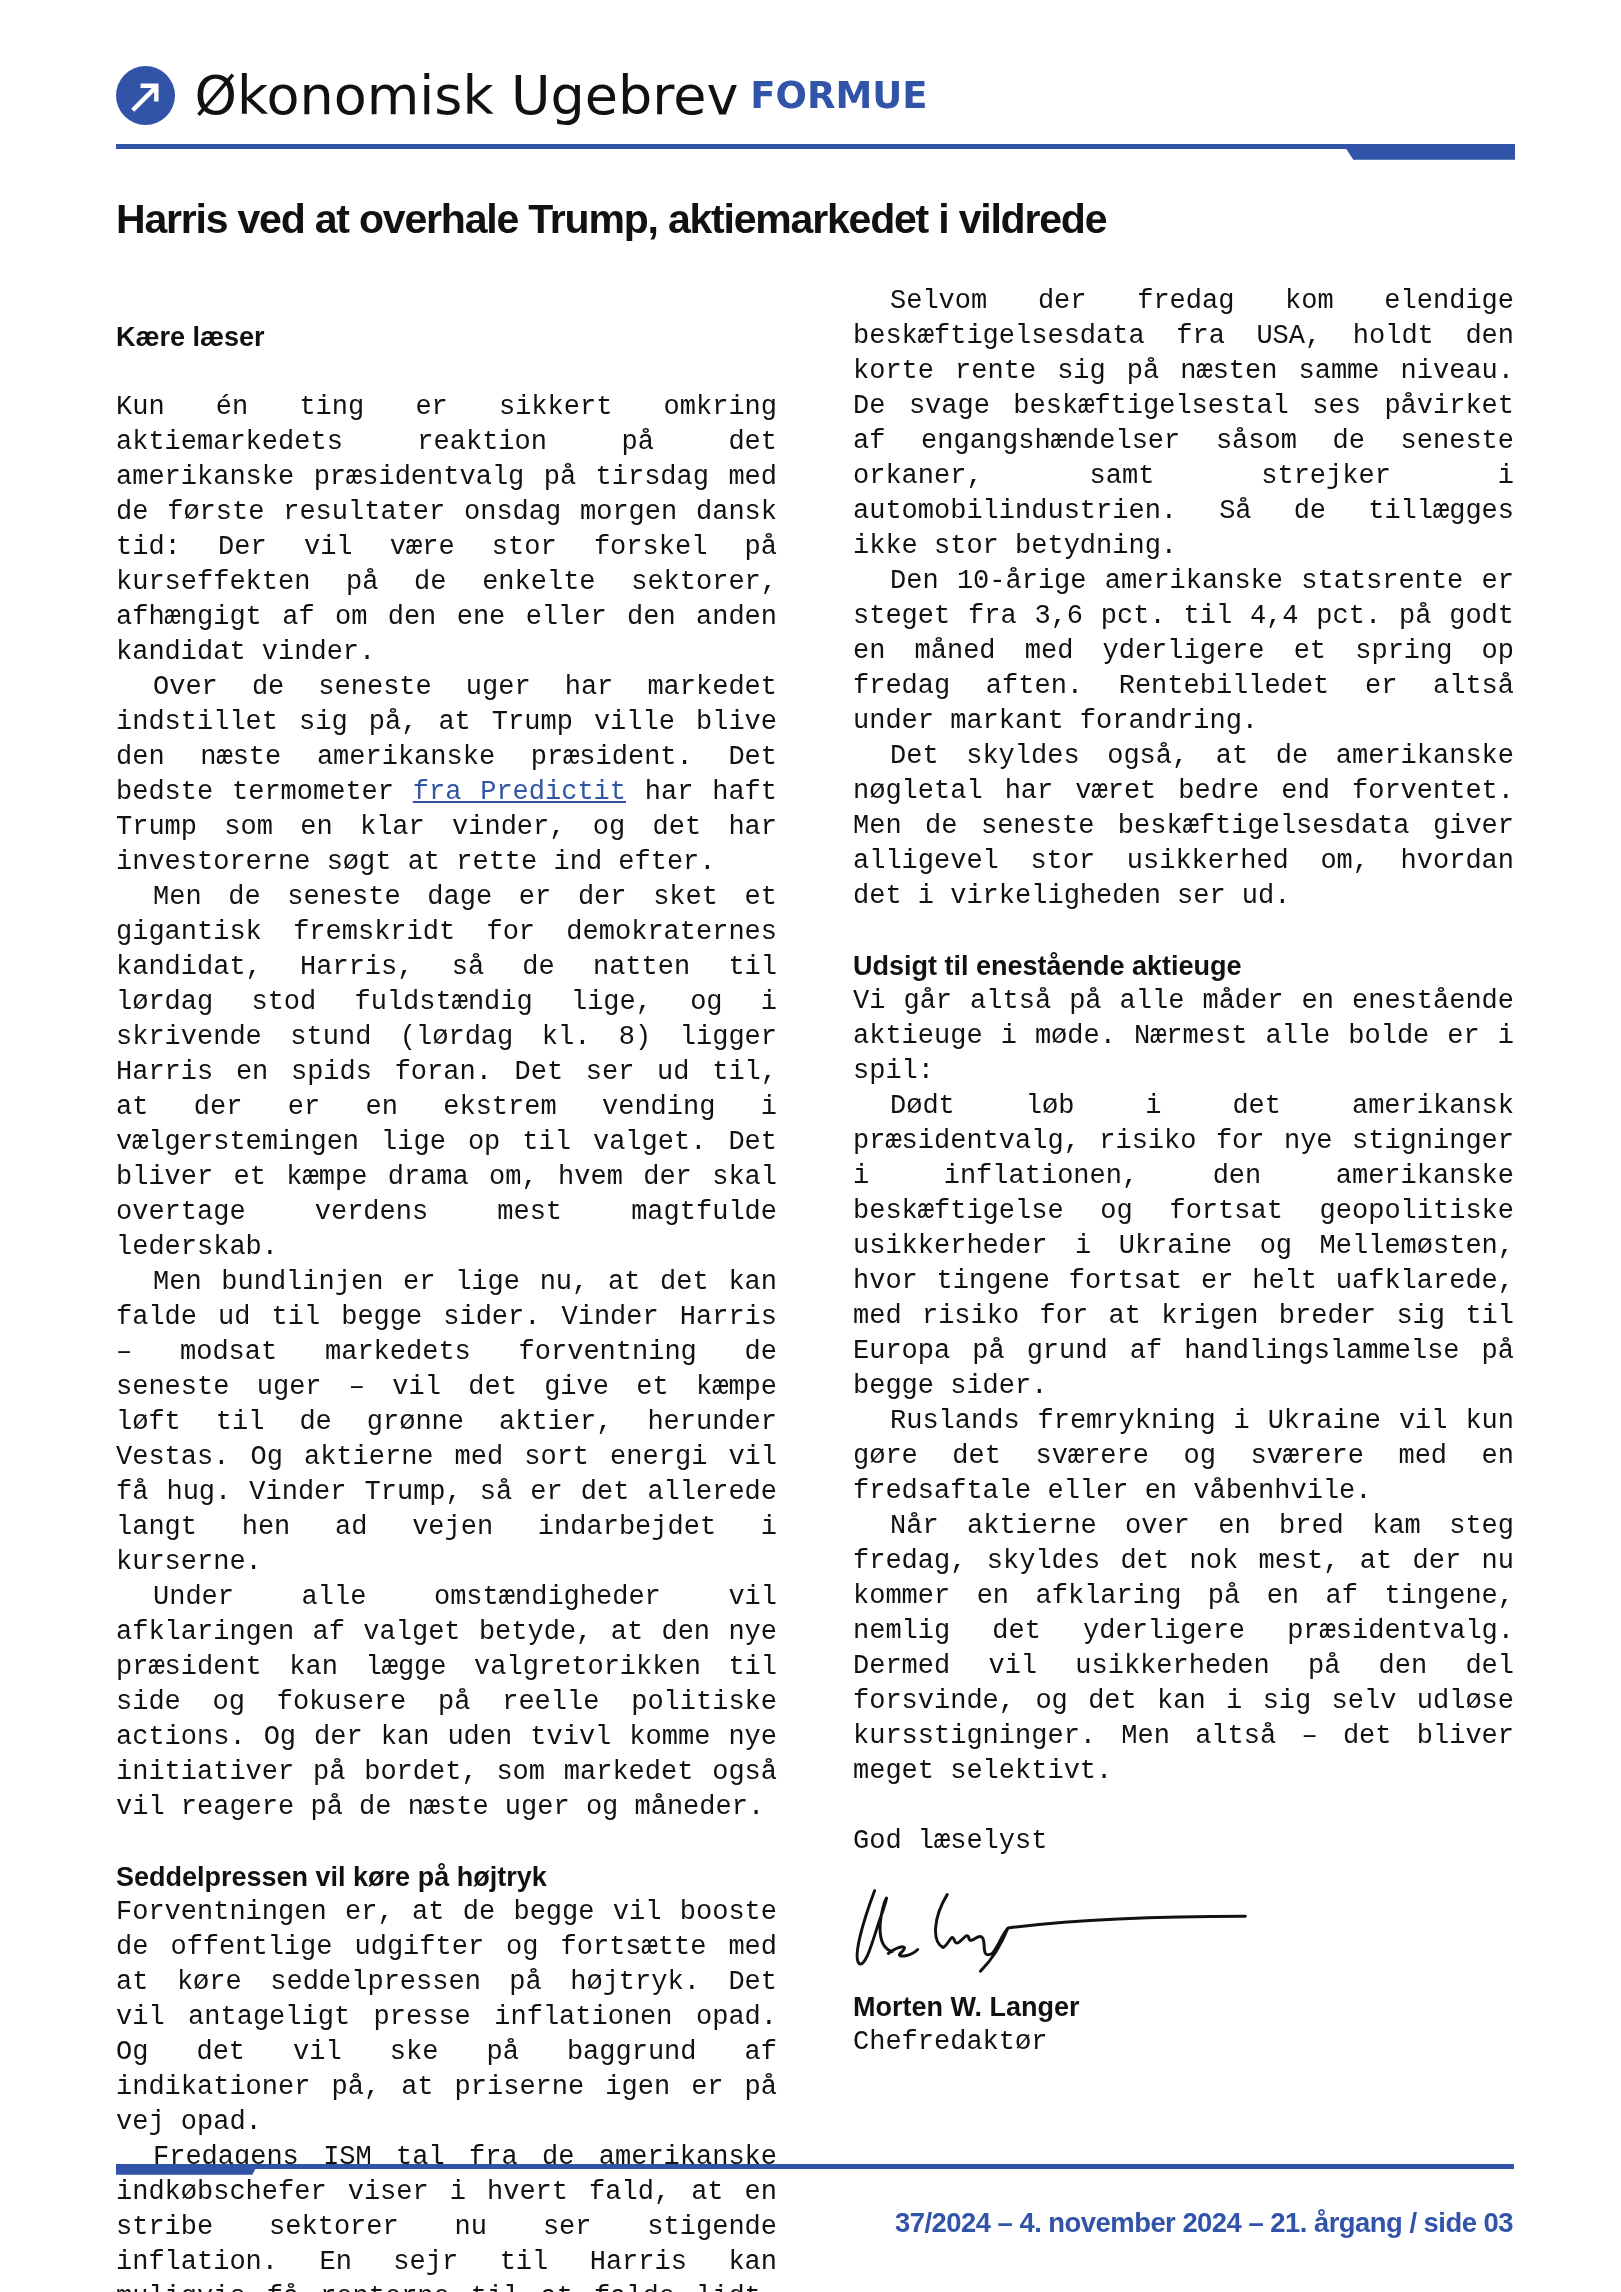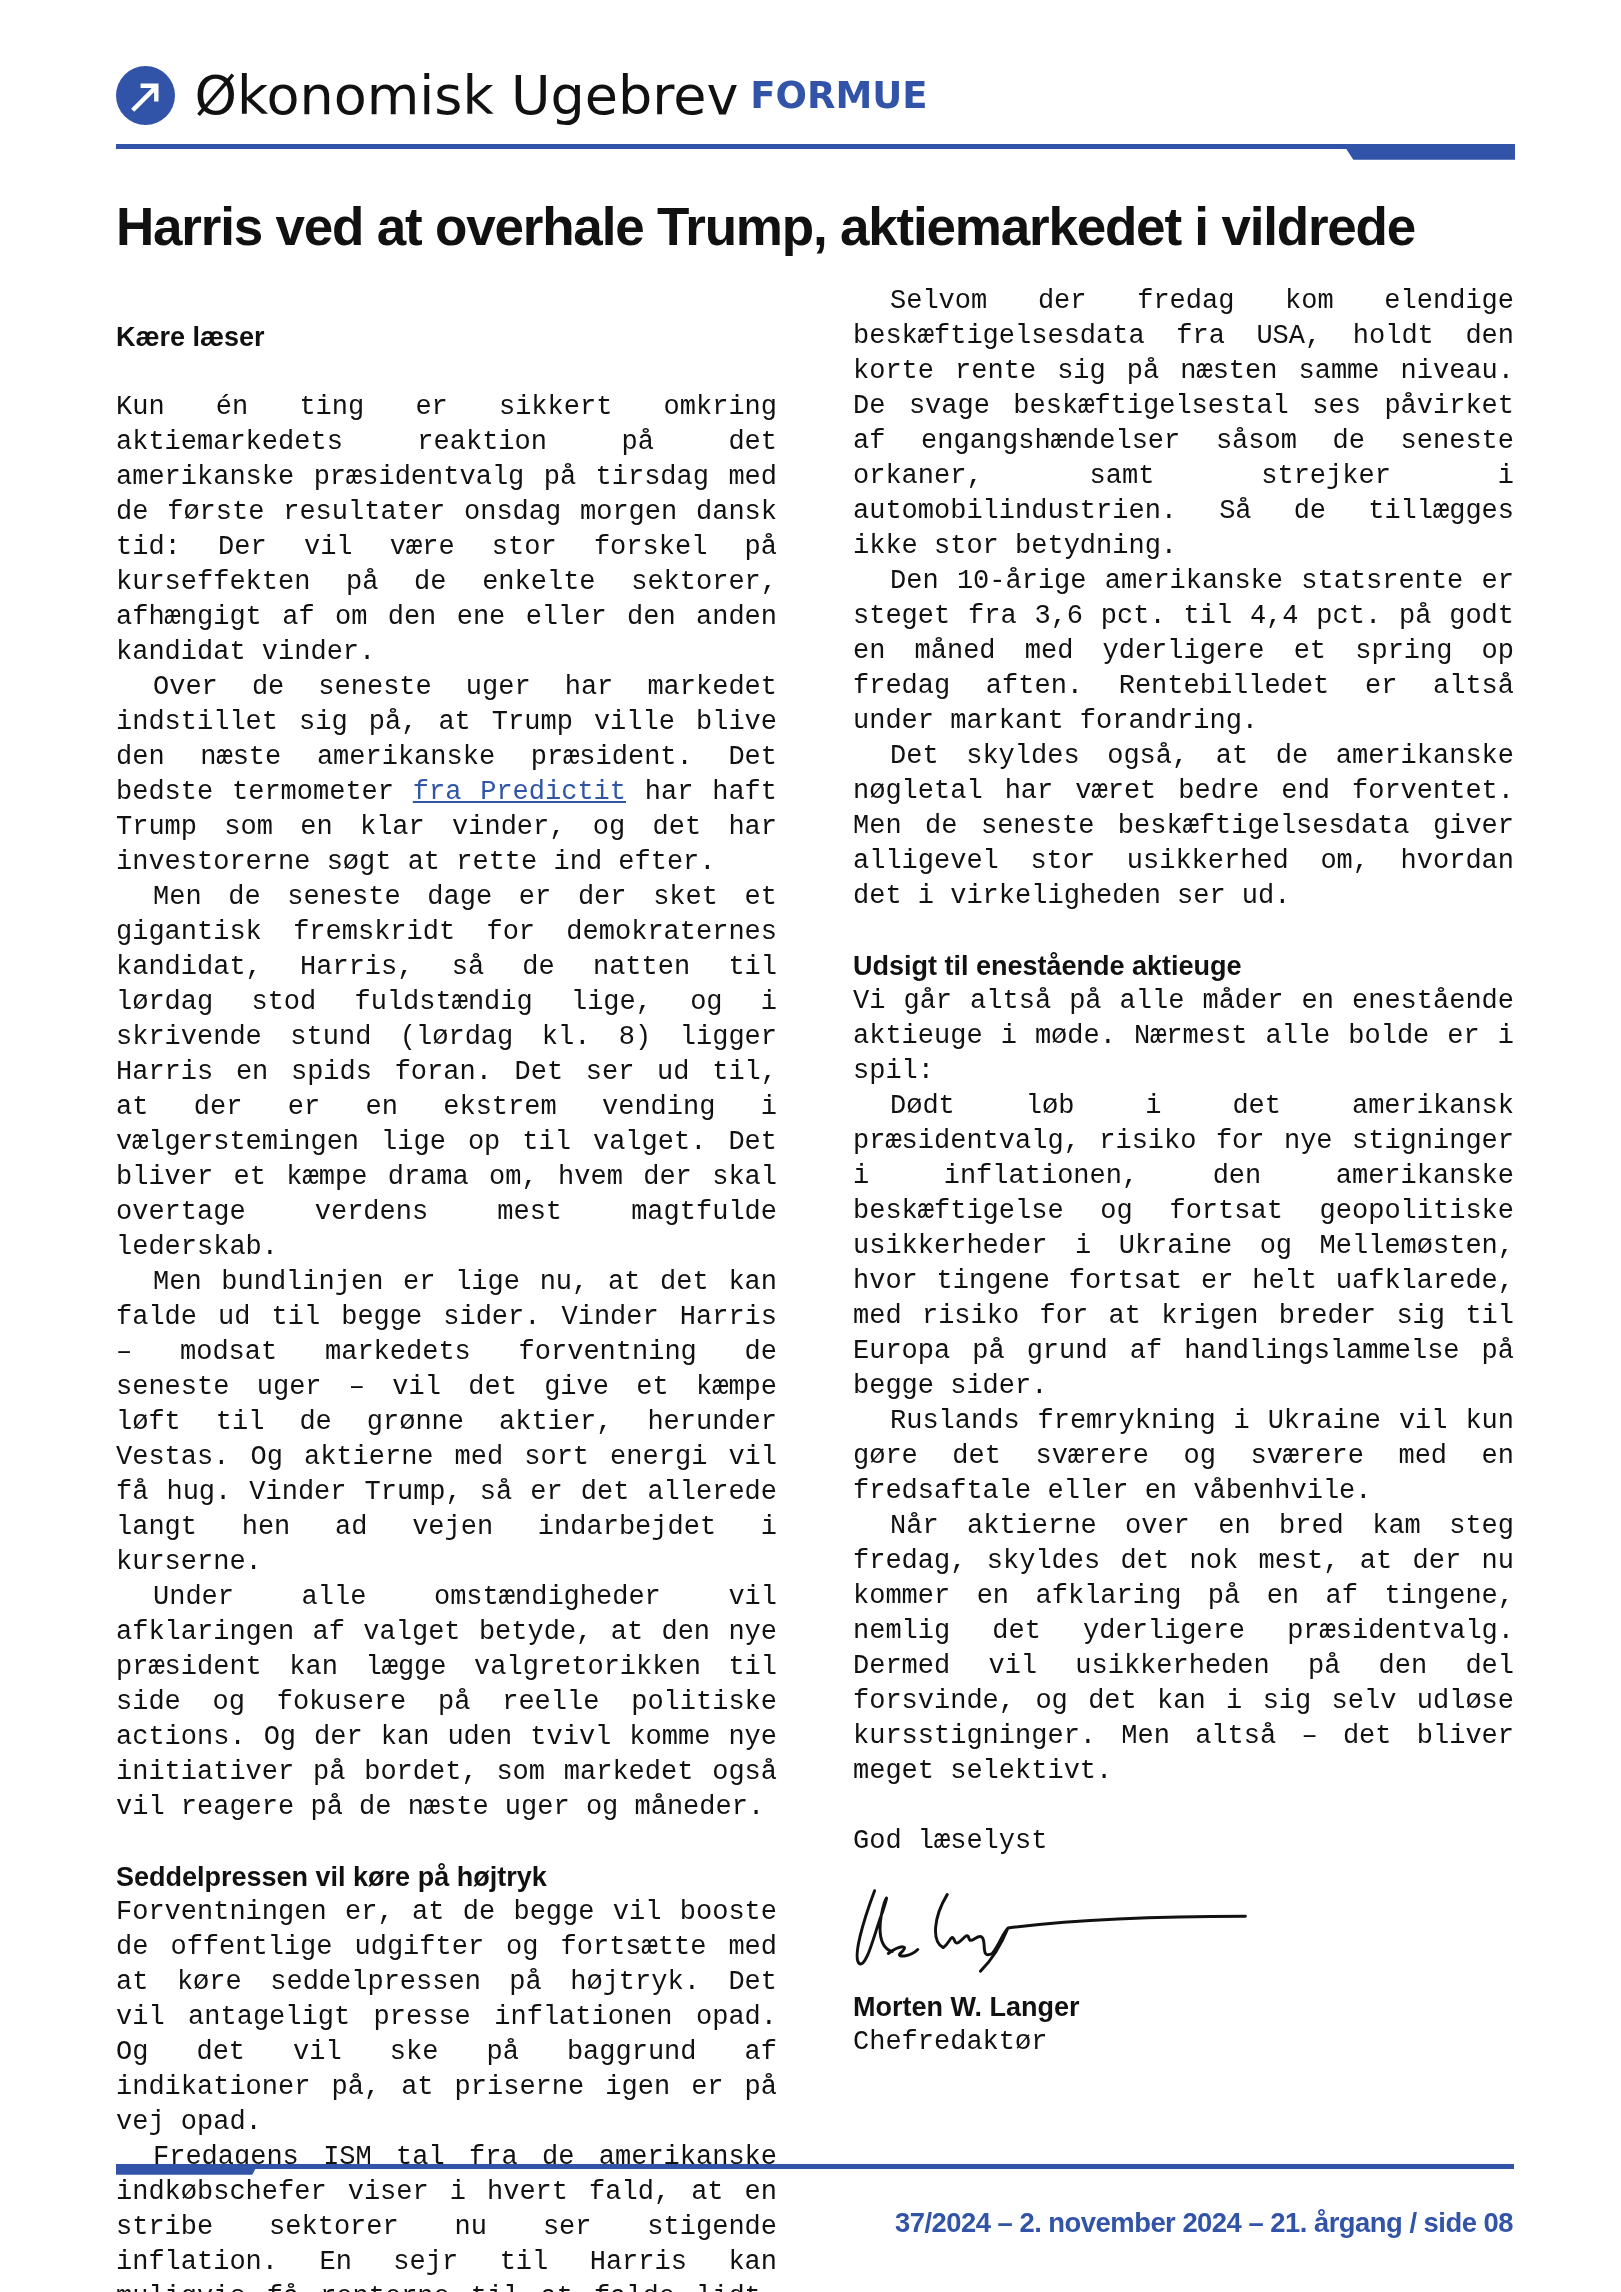--- a/index.html
+++ b/index.html
@@ -6,21 +6,21 @@
   body { width:1621px; height:2293px; position:relative; overflow:hidden;
          font-family:"Liberation Sans", "DejaVu Sans", sans-serif; color:#111; }
   .header { position:absolute; left:116px; top:61px; height:69px; display:flex; align-items:center; }
   .logo-icon { width:59px; height:59px; border-radius:50%; background:#3153a8; position:relative; margin-right:19.6px; }
   .logo-icon svg { position:absolute; left:0; top:0; }
   .brand { font-size:54px; color:#111; letter-spacing:0px; font-family:"DejaVu Sans", sans-serif; }
   .brand-accent { font-size:37px; font-weight:bold; color:#3153a8; margin-left:11.8px; font-family:"DejaVu Sans", sans-serif; }
   .rule-top { position:absolute; left:116px; top:144px; width:1398px; height:4.9px; background:#3153a8; }
   .rule-top-thick { position:absolute; left:1343px; top:144px; width:172px; height:15.7px; background:#3153a8;
      clip-path: polygon(0 0, 100% 0, 100% 100%, 6% 100%); }
-  .title { position:absolute; left:116px; top:196px; font-size:53px; font-weight:bold; color:#111; letter-spacing:-1.2px;
+  .title { position:absolute; left:116px; top:196px; font-size:41px; font-weight:bold; color:#111; letter-spacing:-1.2px;
      font-family:"Liberation Sans", sans-serif; white-space:nowrap; }
   .col { position:absolute; top:284px; width:661px; font-size:27px; line-height:35px; text-align:justify; color:#111; }
   .col-left { left:116px;margin-top:36px; }
   .col-right { left:853px; }
   .col p { margin:0; text-indent:37px;font-family:Liberation Mono, monospace; }
   .col p.noindent { text-indent:0; }
   .col h3 { margin:0; font-size:27px; font-weight:bold; line-height:35px; }
   .gap { height:35px; }
   .link { color:#2f55a4; text-decoration:underline; }
   .signature { display:block; margin-top:13.7px; margin-bottom:9.8px; }
@@ -77,14 +77,14 @@
   <svg class="signature" width="412" height="108" viewBox="0 0 420 110">
     <path d="M22 18 C 10 50, 0 85, 6 92 C 14 98, 22 60, 30 40 C 34 28, 36 20, 32 30 C 26 50, 24 75, 40 80 M 36 82 C 50 72, 58 74, 48 82 C 44 86, 58 86, 66 78 M 96 22 C 82 45, 80 70, 92 76 C 100 70, 100 60, 104 70 C 108 76, 116 58, 118 66 C 120 74, 128 60, 132 66 C 136 72, 130 88, 142 82 C 150 72, 152 62, 158 56 C 150 76, 140 90, 130 100 M 158 56 C 220 48, 300 44, 400 44" fill="none" stroke="#111" stroke-width="3" stroke-linecap="round" stroke-linejoin="round"></path>
   </svg>
   <h3>Morten W. Langer</h3>
   <p class="noindent">Chefredaktør</p>
 </div>
 
 <div class="rule-bot"></div>
 <div class="rule-bot-thick"></div>
 
-<div class="footer">37/2024 – 2. november 2024 – 21. årgang / side 08</div>
+<div class="footer">37/2024 – 4. november 2024 – 21. årgang / side 03</div>
 
 
 </body></html>

